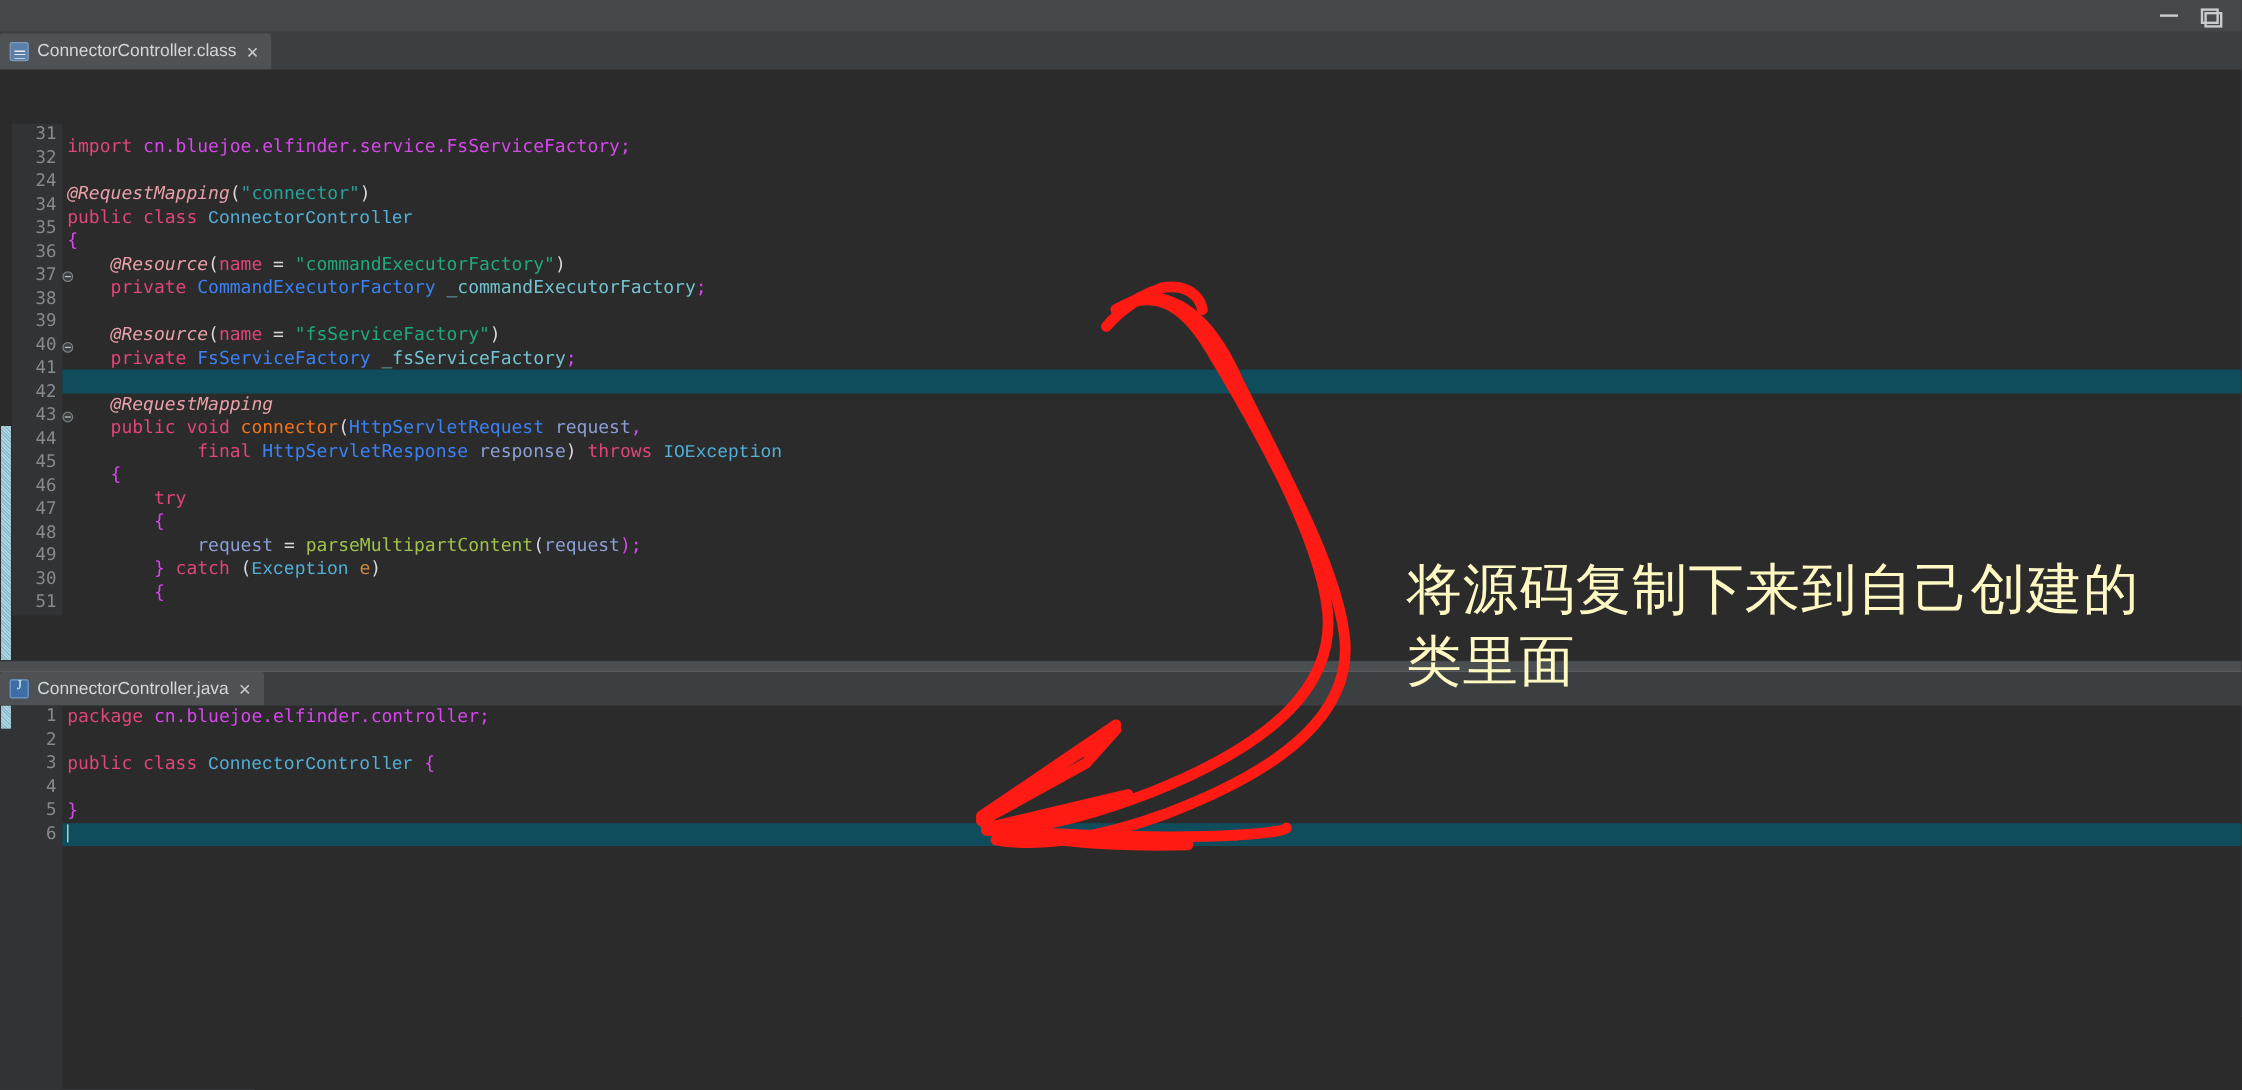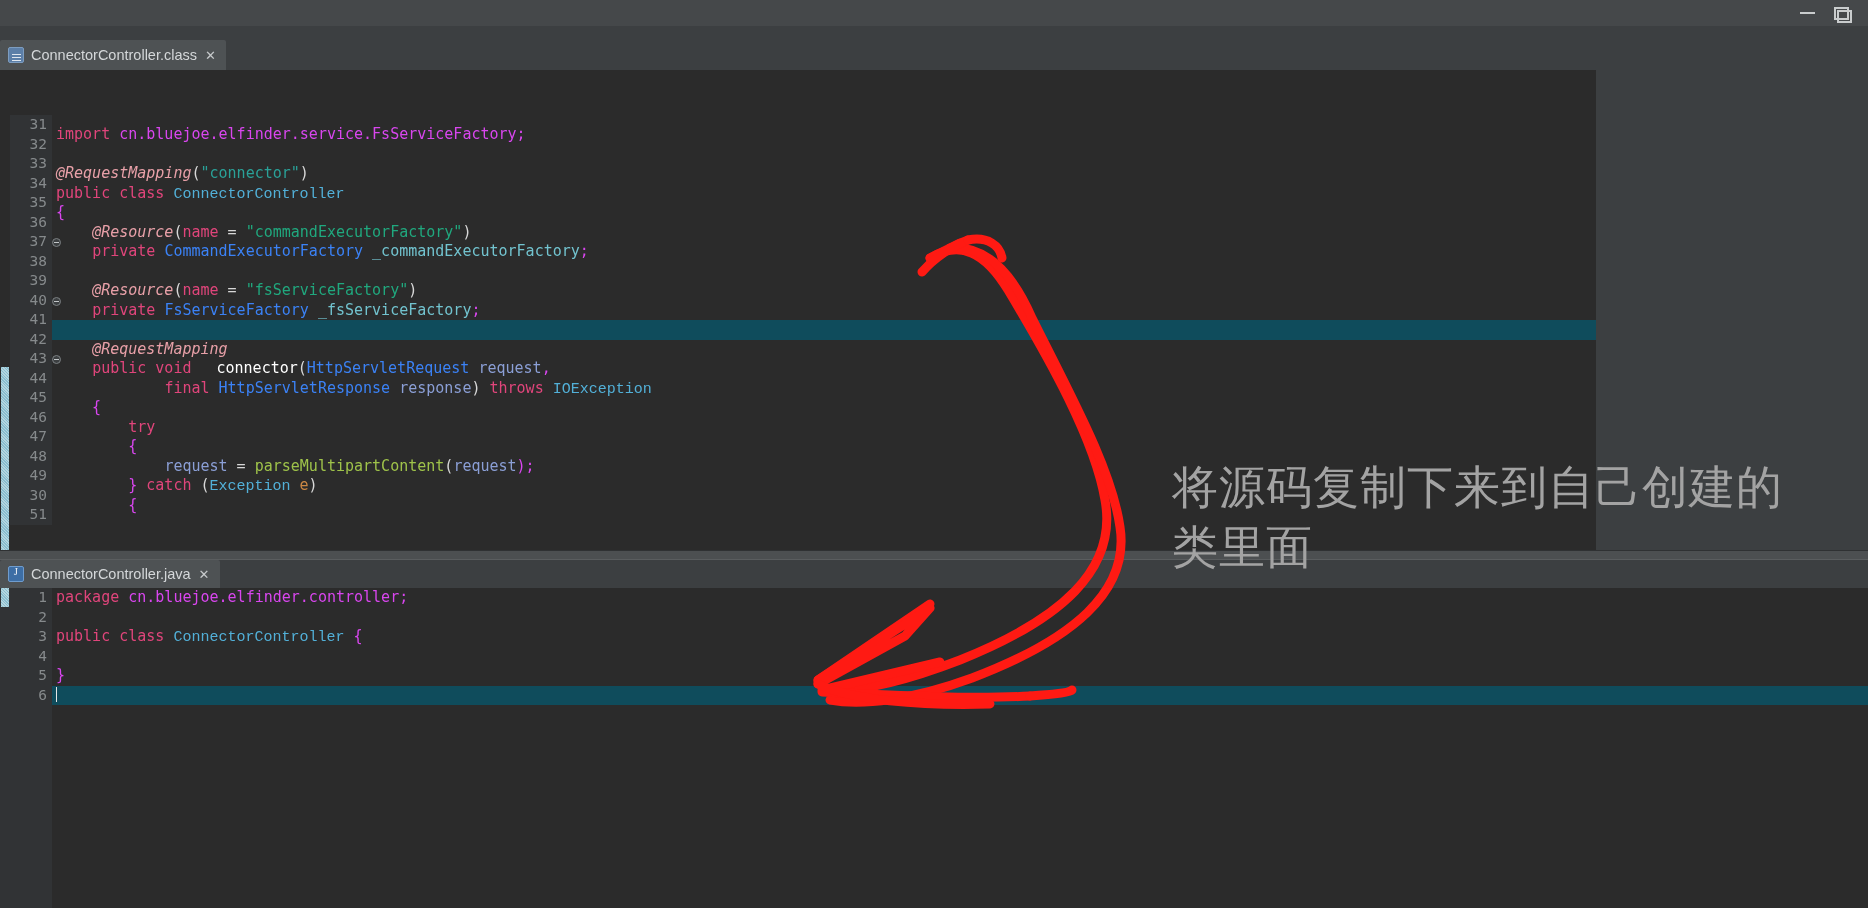--- a/index.html
+++ b/index.html
@@ -168,21 +168,21 @@
   }
   .kw2  { color: #e0457b; }     
   .ann  { color: #e8a0a8; font-style: italic; }
   .str  { color: #2aa198; }
   .str2 { color: #20a87e; }
   .typ  { color: #52b0d8; font-family: Liberation Mono, monospace; }
   .typ2 { color: #3b82f6; }
   .fld  { color: #72c3cf; }
   .var  { color: #8b9fd6; }
   .mth  { color: #9fc34a; }
-  .mthg { color: #ffffff; margin-left: 16px; }
+  .mthg { color: #f97316; }
   .pln  { color: #d946ef; }
   .op   { color: #d8d8d8; }
   .orng { color: #cc8844; }
 
   .caret {
     display: inline-block;
     width: 1px; height: 15px;
     background: #e6e6e6;
     vertical-align: -2px;
   }
@@ -197,22 +197,22 @@
   }
 
   
   .overlay {
     position: absolute; left: 0; top: 0;
     width: 1868px; height: 908px;
     pointer-events: none;
   }
   .annot-text {
     position: absolute;
-    color: #a3a3a3;
-    font-family: Liberation Mono, monospace;
+    color: #fef9c3;
+    font-family: Liberation Sans, sans-serif;
     font-size: 46px;
     line-height: 58px;
     letter-spacing: 1px;
     white-space: pre;
     font-weight: 400;
   }
 </style>
 </head>
 <body>
 
@@ -220,36 +220,36 @@
 
   <div class="titlebar">
     <div class="winbtn">
       <span class="wb-min"></span>
     </div>
     <div class="winbtn">
       <span class="wb-restore"></span>
     </div>
   </div>
 
-  <div class="pane" id="top-pane" style="top:40px; width:1596px; height:530px;">
+  <div class="pane" id="top-pane" style="top:28px; width:1868px; height:530px;">
     <div class="tabstrip">
       <div class="tab">
         <span class="tab-icon class-file"></span>
         <span class="tab-label">ConnectorController.class</span>
         <span class="tab-close">✕</span>
       </div>
     </div>
     <div class="editor" style="height:500px;align-items:center;">
       <div class="change-stripe">
         <div class="marker" style="top:47px; height:500px;"></div>
       </div>
       <div class="gutter" id="top-gutter">
           <div class="ln">31</div>
           <div class="ln">32</div>
-          <div class="ln">33</div>
+          <div class="ln">24</div>
           <div class="ln">34</div>
           <div class="ln">35</div>
           <div class="ln">36</div>
           <div class="ln">37<span class="fold"></span></div>
           <div class="ln">38</div>
           <div class="ln">39</div>
           <div class="ln">40<span class="fold"></span></div>
           <div class="ln">41</div>
           <div class="ln">42</div>
           <div class="ln">43<span class="fold"></span></div>

